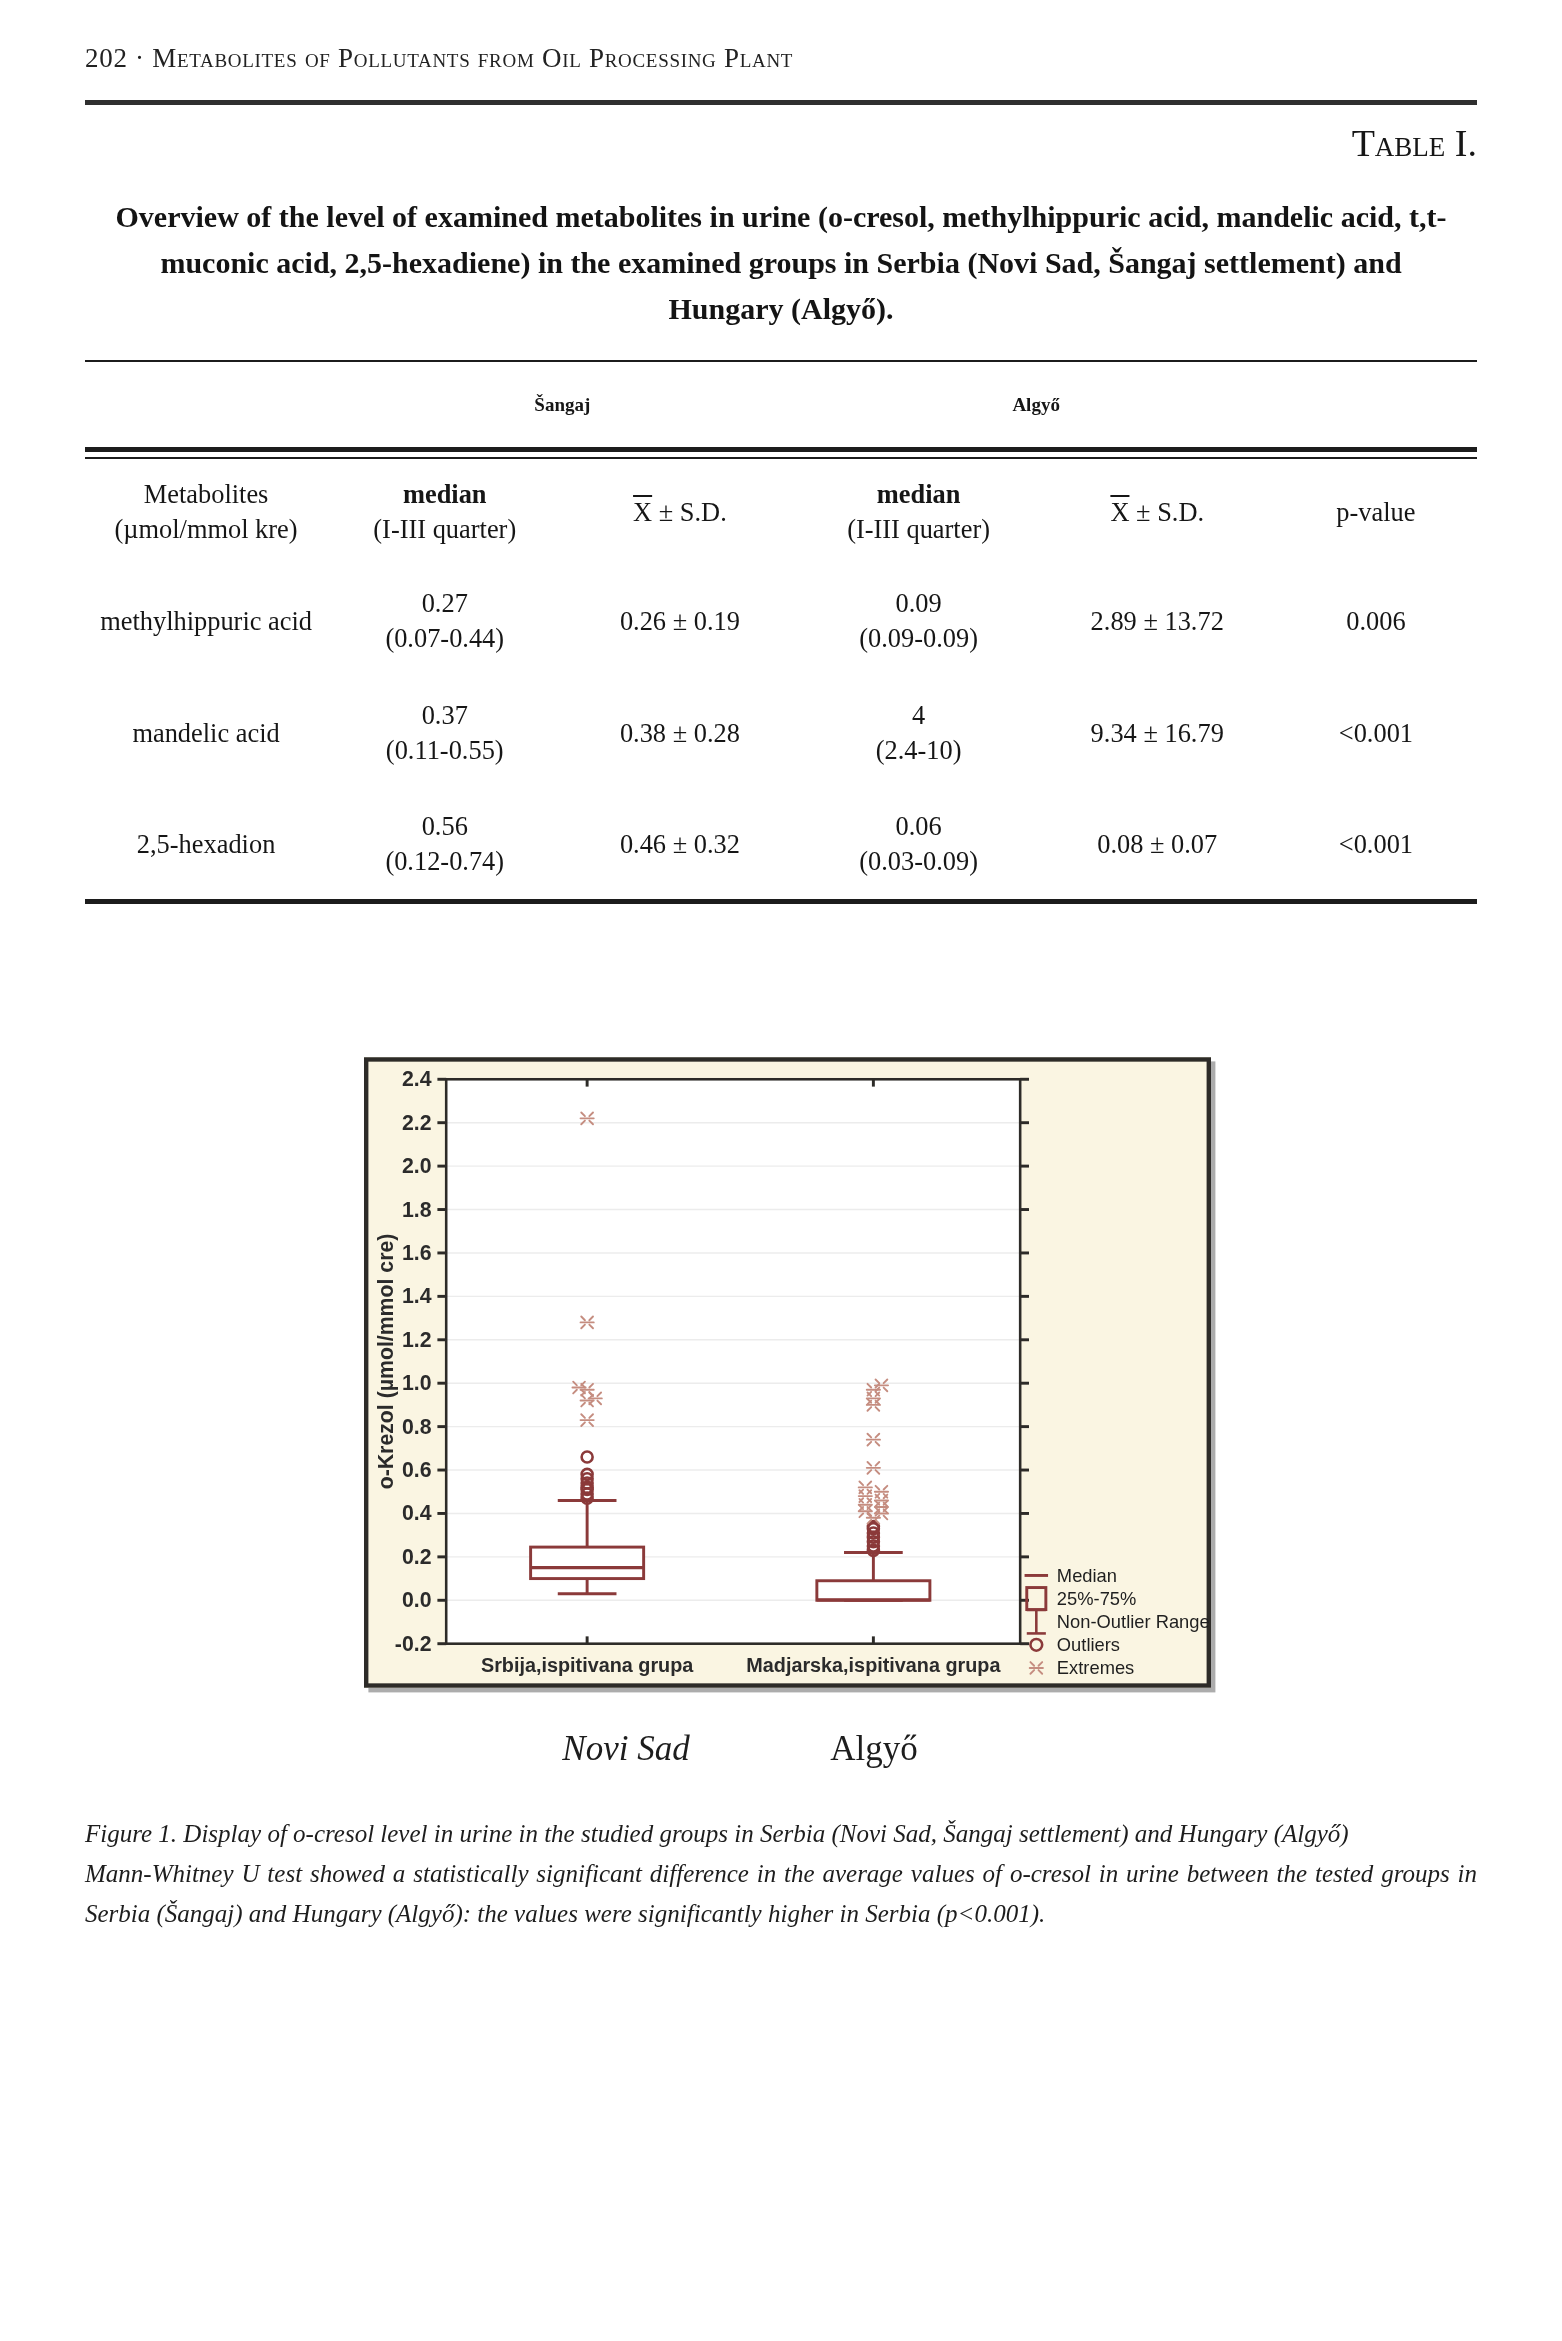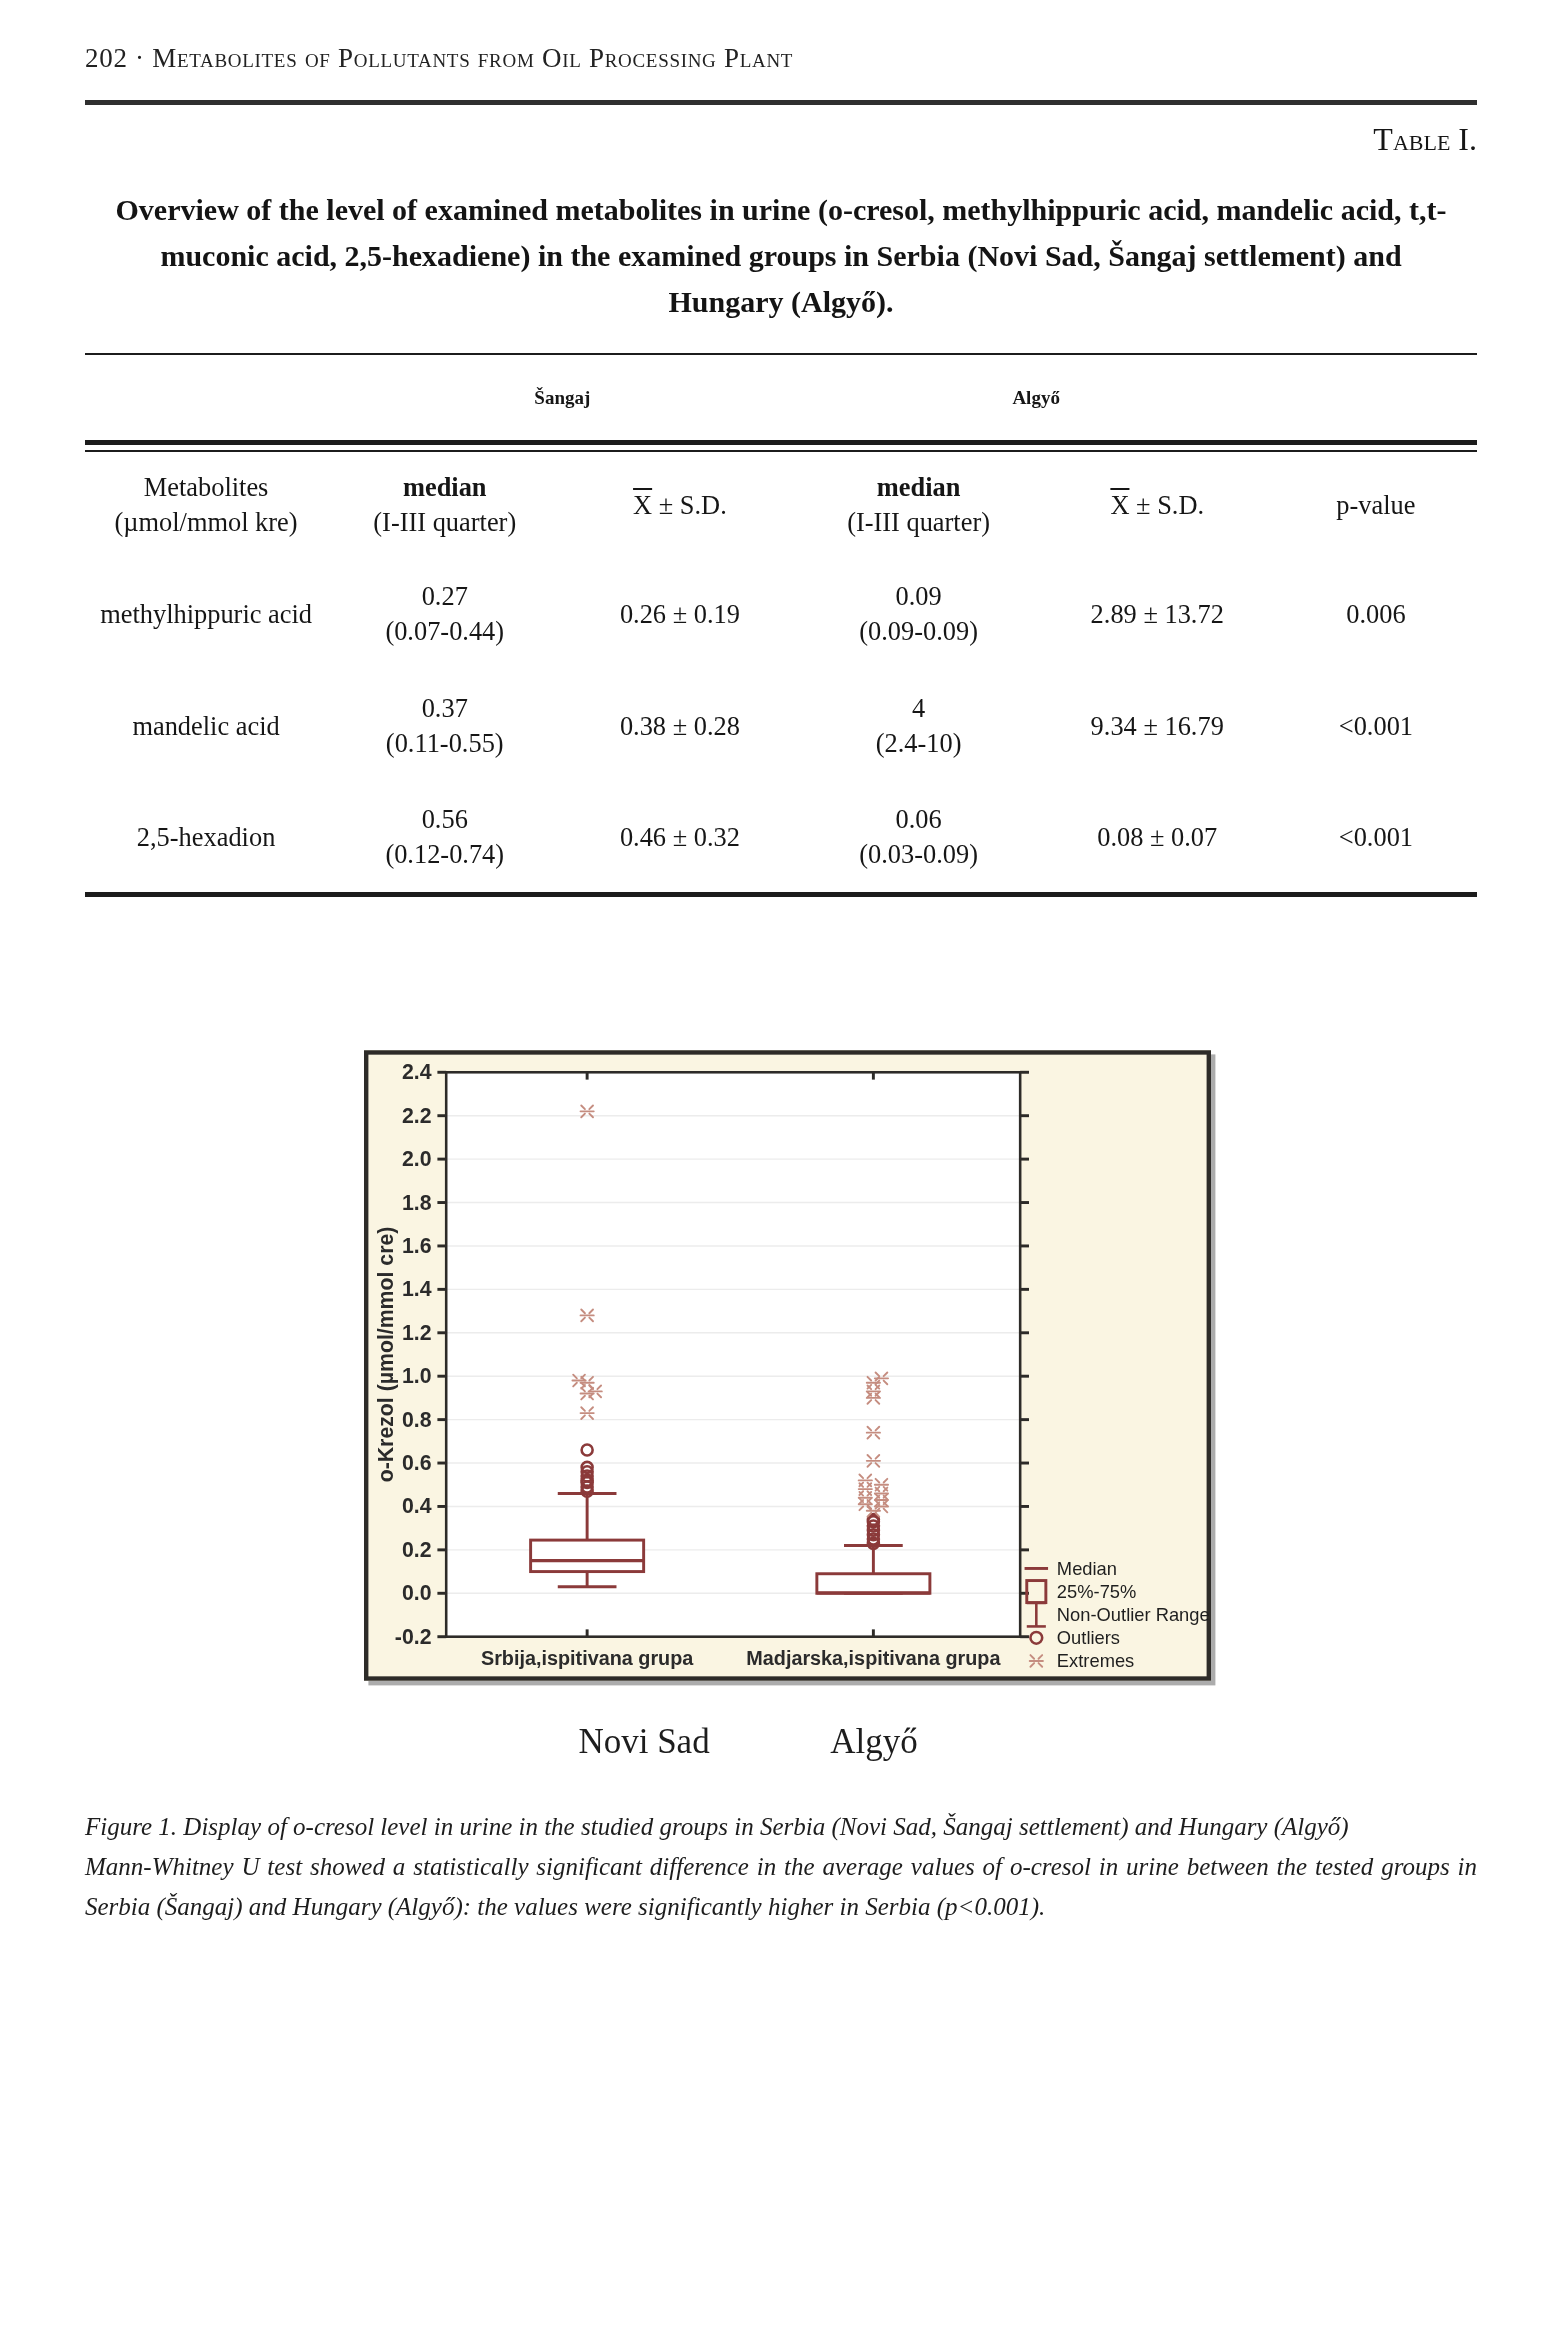--- a/index.html
+++ b/index.html
@@ -11,21 +11,21 @@
     padding:43px 85px 12px 85px;
   }
   
   .running-head {
     font-size:27px; letter-spacing:0.7px; color:#222;
   }
   .running-head .rh-title { font-variant:small-caps; }
   .head-rule { margin-top:26.4px; height:5.1px; background:#2f2f2f; }
   
   .table-label {
-    margin-top:16px; text-align:right; font-size:32px;
+    margin-top:16px; text-align:right; font-size:38px;
     font-variant:small-caps; color:#161616;
   }
   .table-title {
     margin-top:29px; padding:0 29px; text-align:center;
     font-size:30px; font-weight:bold; line-height:46px; color:#141414;
   }
   
   table.metab {
     margin-top:28px; width:1392px; table-layout:fixed;
     border-collapse:collapse;
@@ -53,21 +53,21 @@
     width:847px; height:631px;
     background:#FAF5E2;
     box-shadow:4.4px 4.4px 0 rgba(70,70,70,0.45);
   }
   .figure svg { display:block; width:847px; height:631px; }
   .below-labels {
     position:relative; margin-left:279px; width:847px; height:51px; margin-top:41px;
     font-size:35px; color:#1d1d1d;
   }
   .below-labels .bl { position:absolute; transform:translateX(-50%); white-space:nowrap; }
-  .below-labels .bl1 { left:280px; }
+  .below-labels .bl1 { left:262px;font-style:italic; }
   .below-labels .bl2 { left:510px; }
   
   .caption { margin-top:34px; font-style:italic; font-size:25px; line-height:40px; color:#1d1d1d; }
   .caption p { text-align:justify; }
 </style>
 </head>
 <body>
 
 <div class="page">
 

